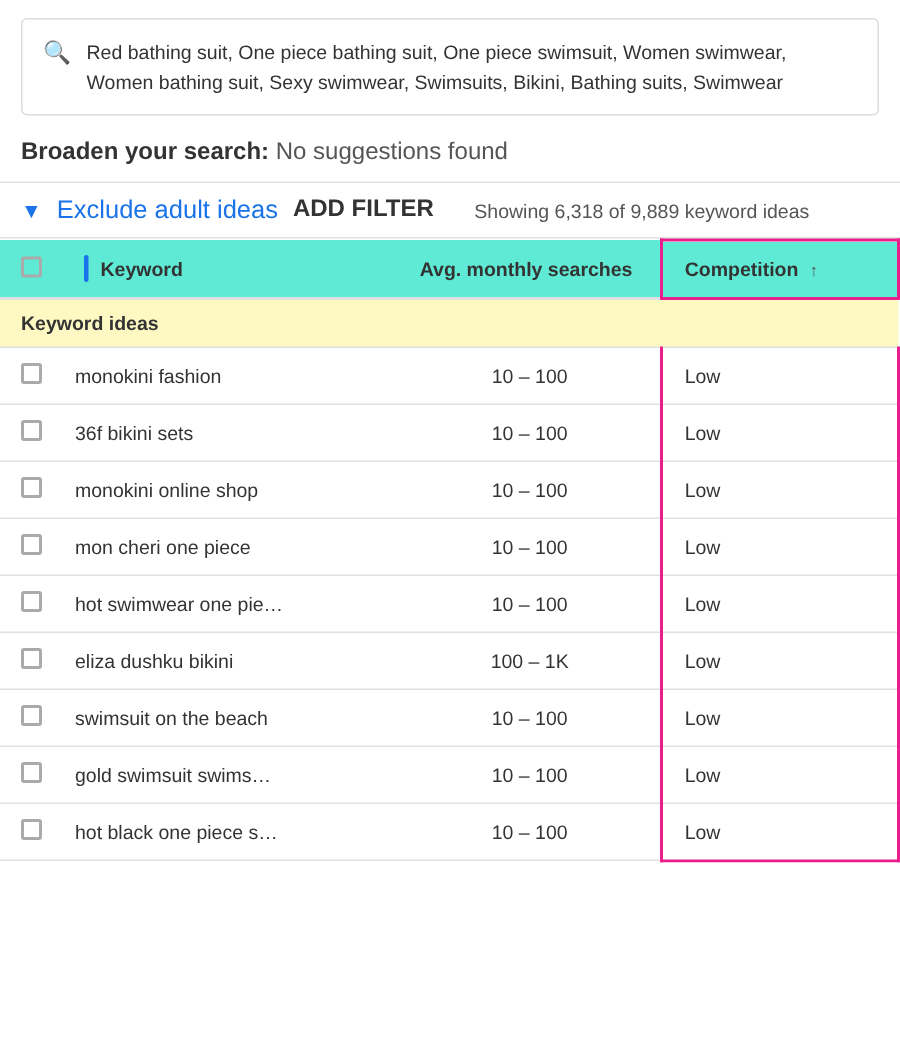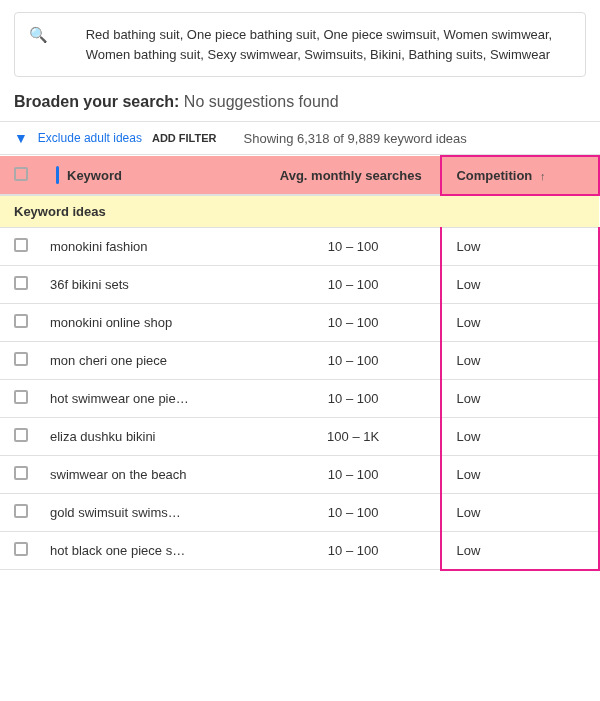--- a/index.html
+++ b/index.html
@@ -24,21 +24,20 @@
       color: #555;
       margin-right: 10px;
       margin-top: 1px;
       font-size: 15px;
       flex-shrink: 0;
     }
     .search-text {
       font-size: 13px;
       color: #333;
       line-height: 1.5;
-      margin-left: 28px;
     }
 
     
     .broaden-row {
       padding: 6px 14px 10px 14px;
       font-size: 16px;
       color: #555;
     }
     .broaden-label {
       font-weight: bold;
@@ -53,28 +52,28 @@
       border-top: 1px solid #e0e0e0;
       border-bottom: 1px solid #e0e0e0;
       gap: 10px;
     }
     .filter-icon {
       color: #1a73e8;
       font-size: 14px;
     }
     .exclude-adult {
       color: #1a73e8;
-      font-size: 12px;
+      font-size: 17px;
       font-weight: 500;
       cursor: pointer;
     }
     .add-filter {
       font-weight: bold;
       color: #333;
-      font-size: 11px;
+      font-size: 16px;
       cursor: pointer;
     }
     .showing-text {
       color: #555;
       font-size: 13px;
       margin-left: 17px;
     }
 
     
     .keyword-table {
@@ -83,21 +82,21 @@
     }
     .keyword-table thead tr {
       border-bottom: 2px solid #e0e0e0;
     }
     .keyword-table th {
       padding: 10px 14px;
       text-align: left;
       font-weight: bold;
       font-size: 13px;
       color: #333;
-      background: #fca5a5;
+      background: #5eead4;
     }
     .th-keyword {
       width: 230px;
     }
     .th-searches {
       text-align: right;
       width: 180px;
       color: #555;
       font-weight: normal;
     }
@@ -253,21 +252,21 @@
         <td class="td-competition">Low</td>
       </tr>
       <tr>
         <td class="td-check"><span class="checkbox"></span></td>
         <td class="td-keyword">eliza dushku bikini</td>
         <td class="td-searches">100 – 1K</td>
         <td class="td-competition">Low</td>
       </tr>
       <tr>
         <td class="td-check"><span class="checkbox"></span></td>
-        <td class="td-keyword">swimwear on the beach</td>
+        <td class="td-keyword">swimsuit on the beach</td>
         <td class="td-searches">10 – 100</td>
         <td class="td-competition">Low</td>
       </tr>
       <tr>
         <td class="td-check"><span class="checkbox"></span></td>
         <td class="td-keyword">gold swimsuit swims…</td>
         <td class="td-searches">10 – 100</td>
         <td class="td-competition">Low</td>
       </tr>
       <tr>

